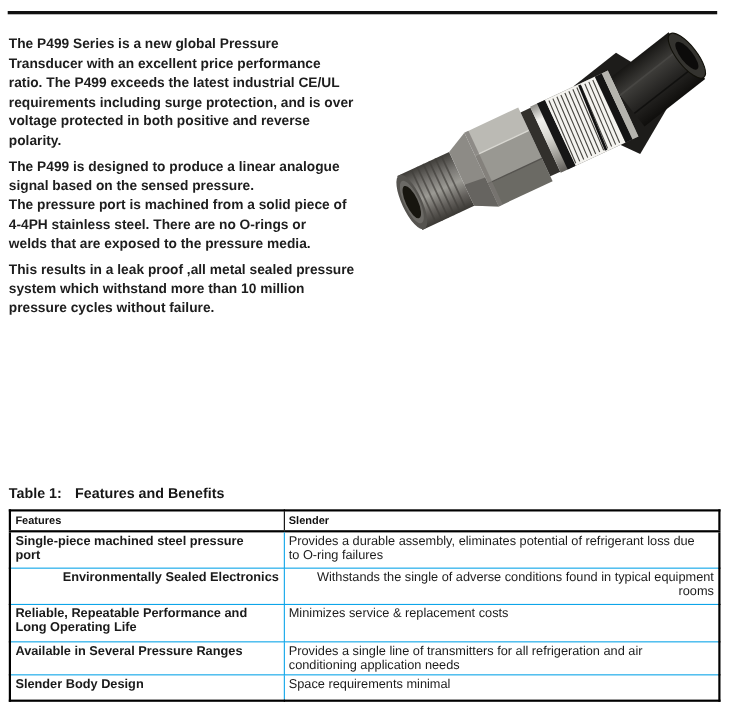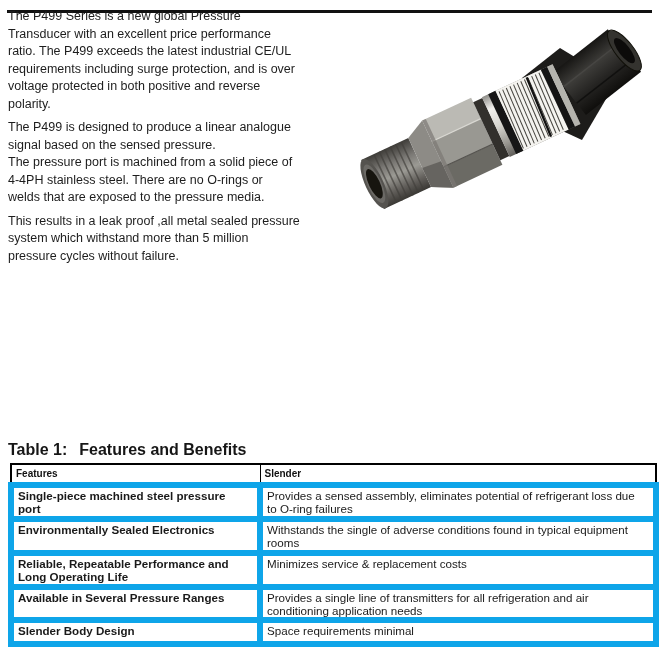--- a/index.html
+++ b/index.html
@@ -9,33 +9,33 @@
     background:#ffffff;
     overflow:hidden;
     font-family:"Liberation Sans", sans-serif;
     color:#1d1d1d;
   }
   .top-rule{
     position:absolute;left:7px;top:10px;width:645px;height:3px;
     background:#111111;
   }
   .intro{
-    position:absolute;left:8px;top:8px;width:338px;
-    font-size:12.5px;line-height:17.5px;
+    position:absolute;left:8px;top:32px;width:338px;
+    font-size:12.5px;line-height:17.5px;font-weight:bold;
   }
   .intro p{
     margin:0 0 6px 0;
     white-space:pre-line;
   }
   .photo-wrap{
     position:absolute;left:352px;top:20px;width:308px;height:208px;
   }
   .table-caption{
     position:absolute;left:8px;top:441px;
-    font-size:16px;font-weight:bold;color:#161616;
+    font-size:13px;font-weight:bold;color:#161616;
   }
   .table-caption .cap-label{margin-right:12px;}
   table.fb{
     position:absolute;left:8px;top:463px;
     width:645px;
     border-collapse:collapse;
     table-layout:fixed;
     border:2px solid #000;
   }
   table.fb col.c1{width:249px;}
@@ -43,30 +43,30 @@
   table.fb th{
     border:1px solid #000;
     border-bottom:2px solid #000;
     text-align:left;vertical-align:top;
     font-size:10px;line-height:13.5px;
     padding:2px 4px 1px 4px;
     height:14px;
     color:#111;
   }
   table.fb td{
-    border:6px solid #0ea5e9;
+    border:1px solid #0ea5e9;
     vertical-align:top;
     font-size:11.6px;line-height:13.4px;
     padding:1px 4px 0 4px;
     white-space:pre-line;
     color:#1a1a1a;
   }
   table.fb td.feat{font-weight:bold;}
   tr.r1{height:33px;}
-  tr.r2{height:33px;}
+  tr.r2{height:33px;text-align:right;}
   tr.r3{height:34px;padding-left:44px;}
   tr.r4{height:30px;}
   tr.r5{height:24px;margin-top:44px;}
 </style>
 </head>
 <body>
 
 <div id="page">
 
   <div class="top-rule"></div>
@@ -77,21 +77,21 @@
 ratio. The P499 exceeds the latest industrial CE/UL
 requirements including surge protection, and is over
 voltage protected in both positive and reverse
 polarity.</p>
     <p>The P499 is designed to produce a linear analogue
 signal based on the sensed pressure.
 The pressure port is machined from a solid piece of
 4-4PH stainless steel. There are no O-rings or
 welds that are exposed to the pressure media.</p>
     <p>This results in a leak proof ,all metal sealed pressure
-system which withstand more than 5 million
+system which withstand more than 10 million
 pressure cycles without failure.</p>
   </div>
 
   <div class="photo-wrap">
     <svg width="308" height="208" viewBox="0 0 308 208">
       <defs>
         <linearGradient id="gPort" x1="0" y1="0" x2="0" y2="1">
           <stop offset="0" stop-color="#3f3d39"></stop>
           <stop offset="0.3" stop-color="#7b7975"></stop>
           <stop offset="0.52" stop-color="#9b9a94"></stop>
@@ -189,21 +189,21 @@
     <thead>
       <tr>
         <th>Features</th>
         <th>Slender</th>
       </tr>
     </thead>
     <tbody>
       <tr class="r1">
         <td class="feat">Single-piece machined steel pressure
 port</td>
-        <td>Provides a sensed assembly, eliminates potential of refrigerant loss due
+        <td>Provides a durable assembly, eliminates potential of refrigerant loss due
 to O-ring failures</td>
       </tr>
       <tr class="r2">
         <td class="feat">Environmentally Sealed Electronics</td>
         <td>Withstands the single of adverse conditions found in typical equipment
 rooms</td>
       </tr>
       <tr class="r3">
         <td class="feat">Reliable, Repeatable Performance and
 Long Operating Life</td>

